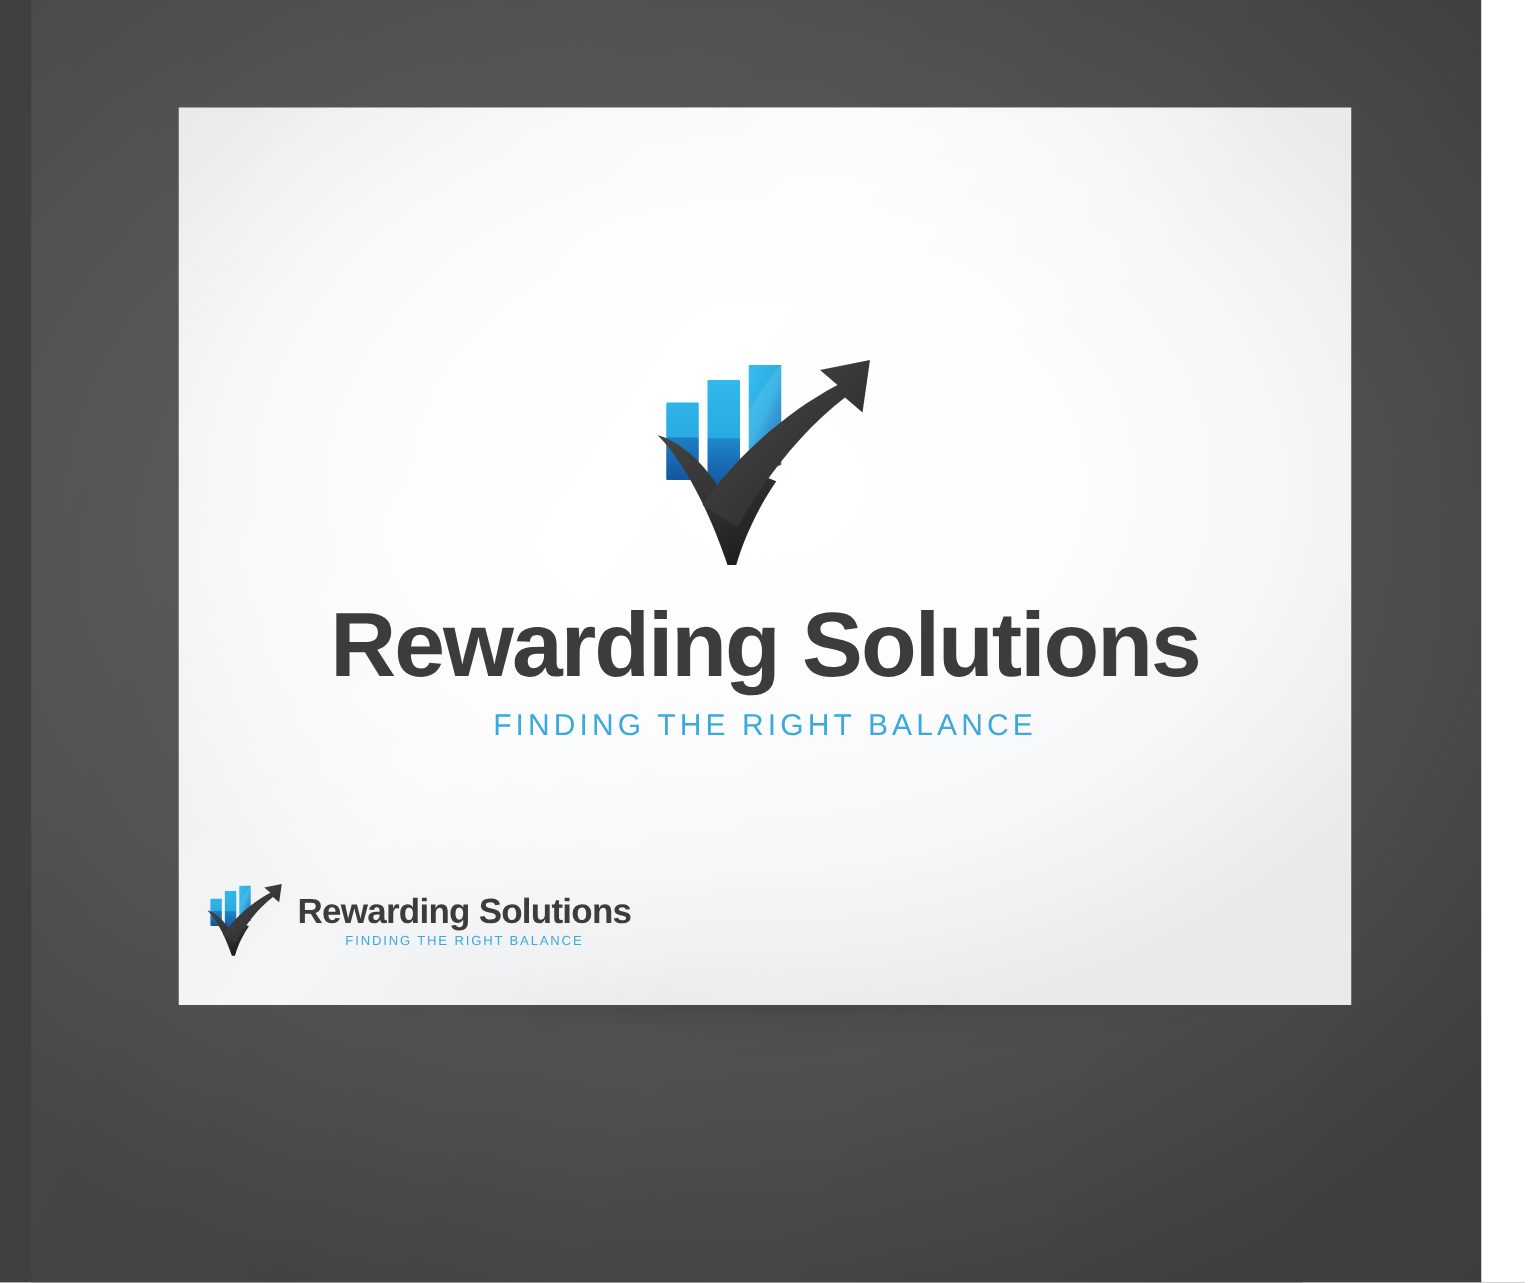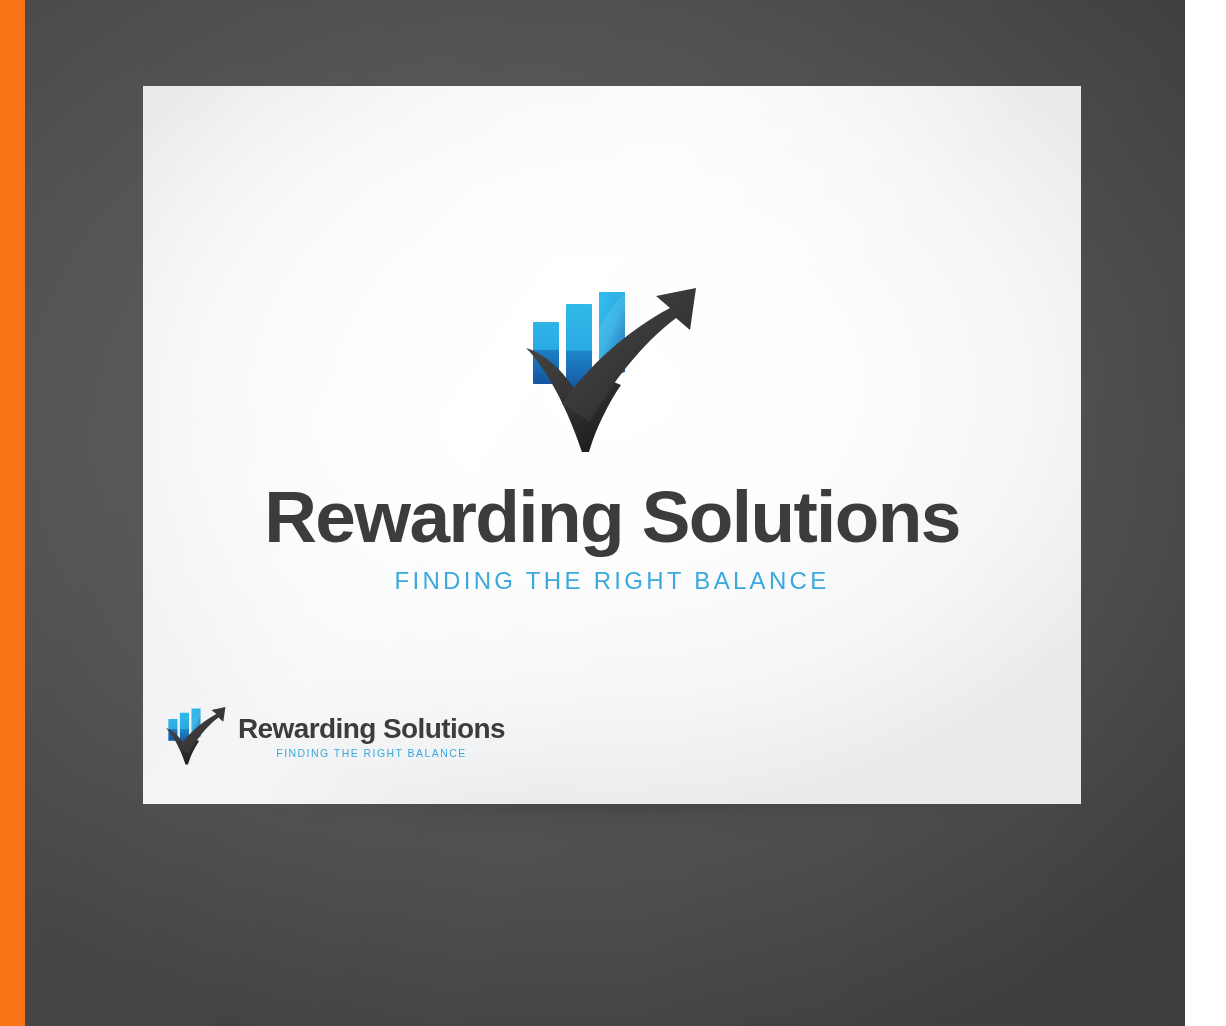--- a/index.html
+++ b/index.html
@@ -9,21 +9,21 @@
     height: 1026px;
     overflow: hidden;
     background: #ffffff;
     font-family: "Liberation Sans", sans-serif;
   }
 
   #stage {
     position: relative;
     width: 1042px;
     height: 1026px;
-    background: #f97316;
+    background: #404040;
   }
 
   
   .backdrop {
     position: absolute;
     left: 25px;
     top: 0px;
     width: 1160px;
     height: 1026px;
     background:

